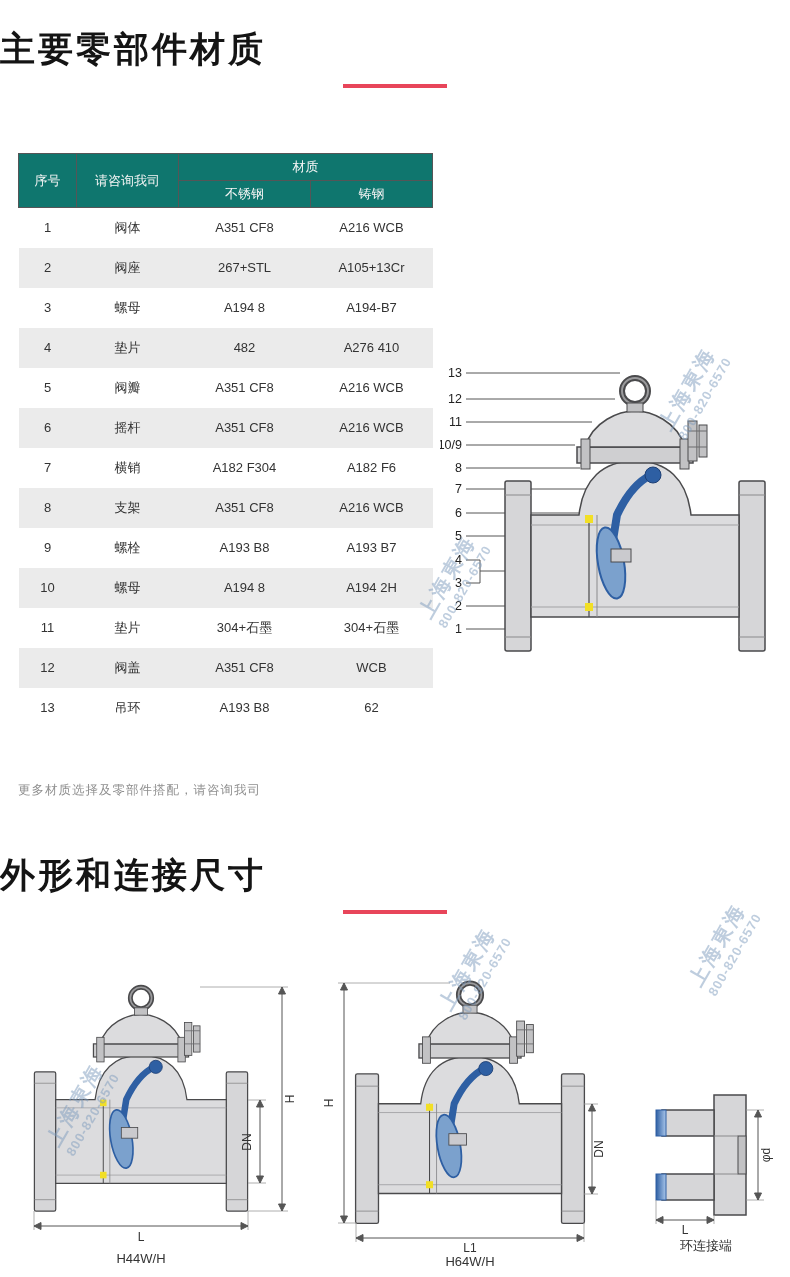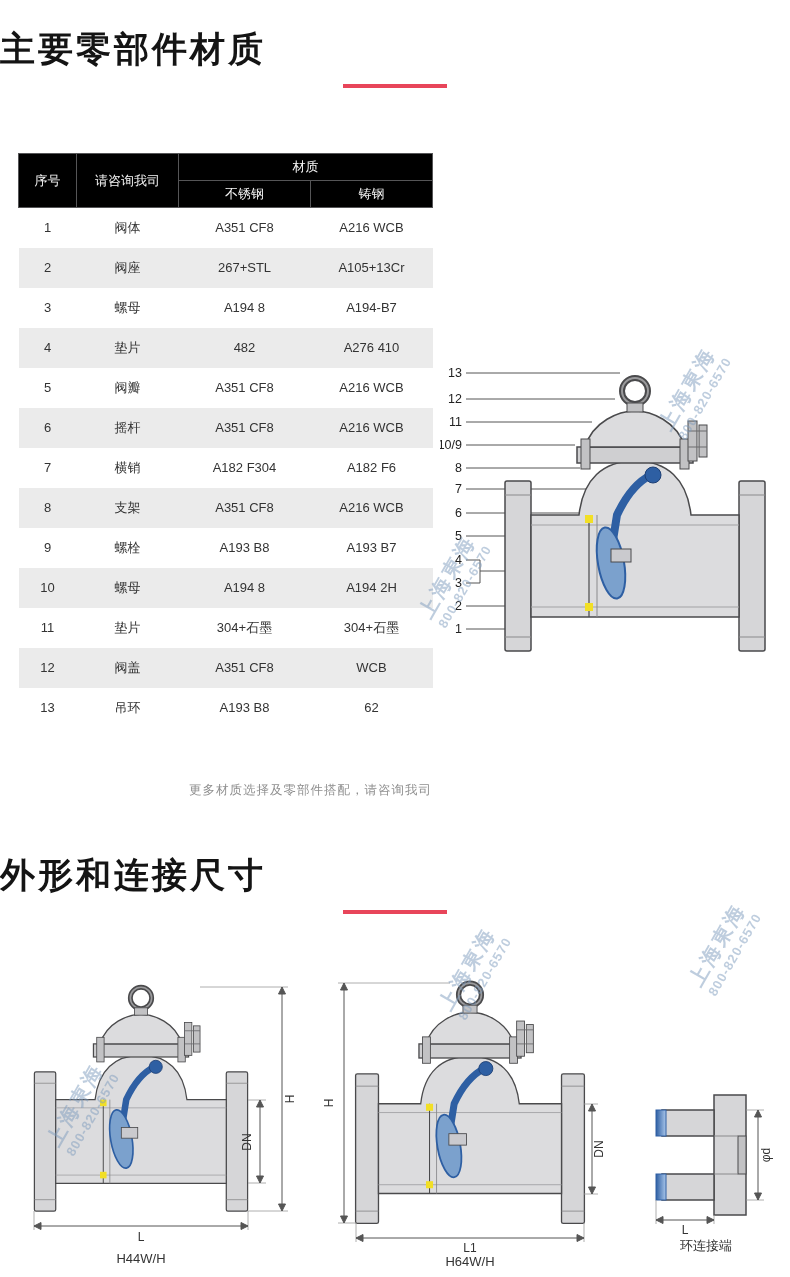--- a/index.html
+++ b/index.html
@@ -10,27 +10,27 @@
   .sec-title { position:absolute; left:0; width:100%; text-align:left;
                font-size:35px; font-weight:700; color:#141414; letter-spacing:3px; }
   .red-rule { position:absolute; left:343px; width:104px; height:4px; background:#e8455a; }
 
   .tbl-wrap { position:absolute; left:18px; top:153px; width:414px; }
   table.materials { border-collapse:collapse; width:414px; table-layout:fixed; font-size:13px; }
   table.materials col.c-no { width:58px; }
   table.materials col.c-part { width:102px; }
   table.materials col.c-ss { width:132px; }
   table.materials col.c-cs { width:122px; }
-  table.materials thead th { background:#000000; color:#f5f5f5; font-weight:400;
+  table.materials thead th { background:#0f766e; color:#f5f5f5; font-weight:400;
                border:1px solid #555557; height:27px; text-align:center; }
   table.materials tbody td { height:40px; text-align:center; color:#333; }
   table.materials tbody tr:nth-child(even) { background:#ebebeb; }
   table.materials tbody tr:nth-child(odd) { background:#ffffff; }
 
-  .note { position:absolute; left:18px; top:782px; width:414px; text-align:right;
+  .note { position:absolute; left:18px; top:782px; width:414px; 
           font-size:12.5px; color:#8f8f8f; letter-spacing:1px; }
 
   .top-diagram { position:absolute; left:440px; top:355px; }
   .bottom-diagrams { position:absolute; left:0; top:960px; }
 
   svg { font-family:"Liberation Sans", sans-serif; }
   svg text.callout { font-size:12.5px; fill:#222; }
   svg text.dim { font-size:12px; fill:#333; }
   svg text.caption { font-size:13px; fill:#333; }
 

